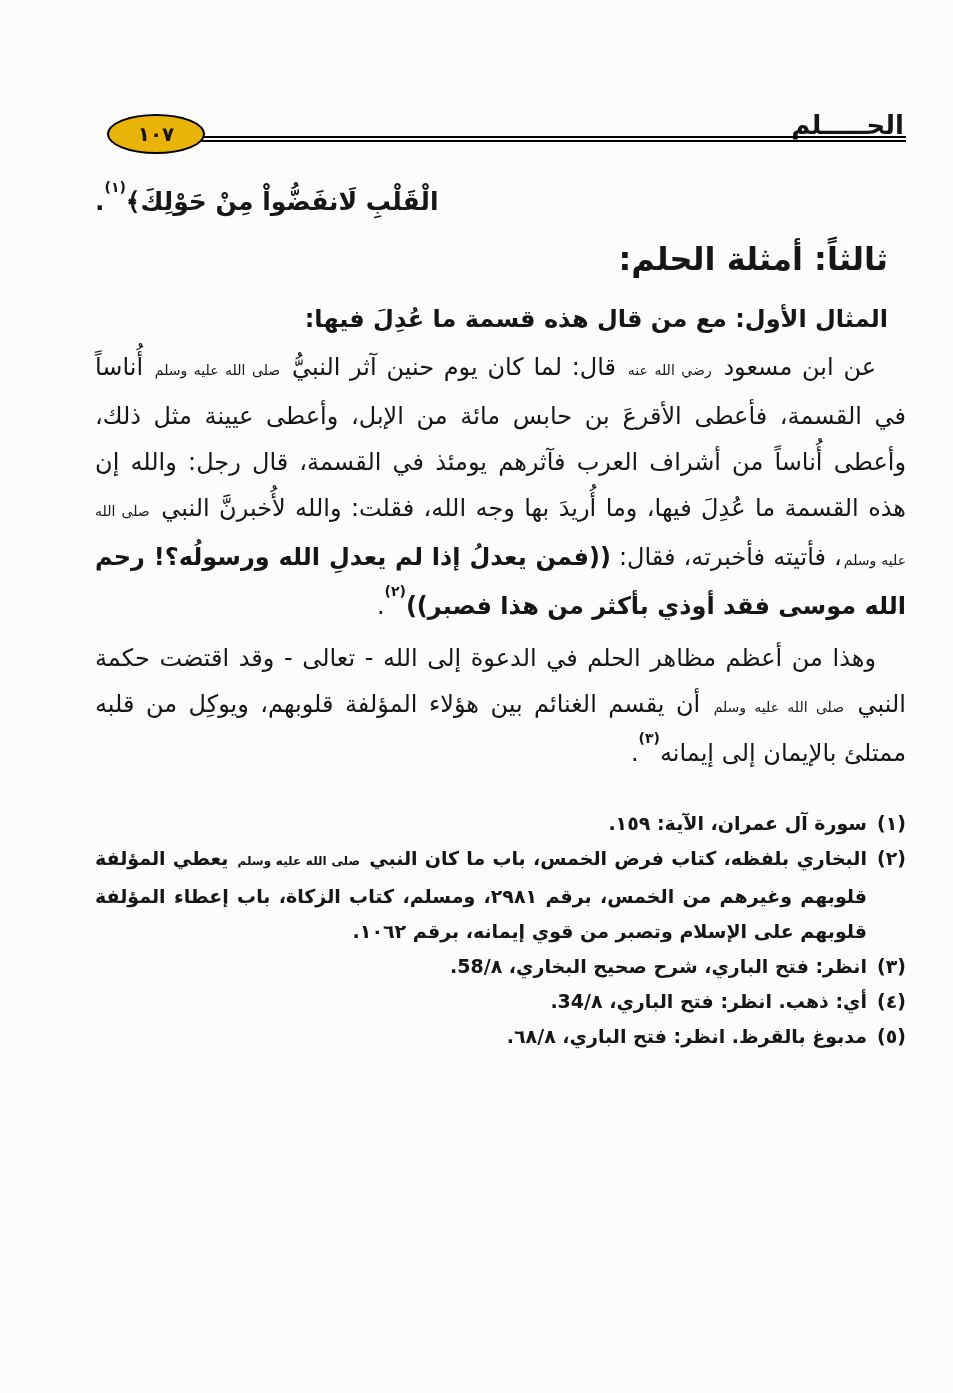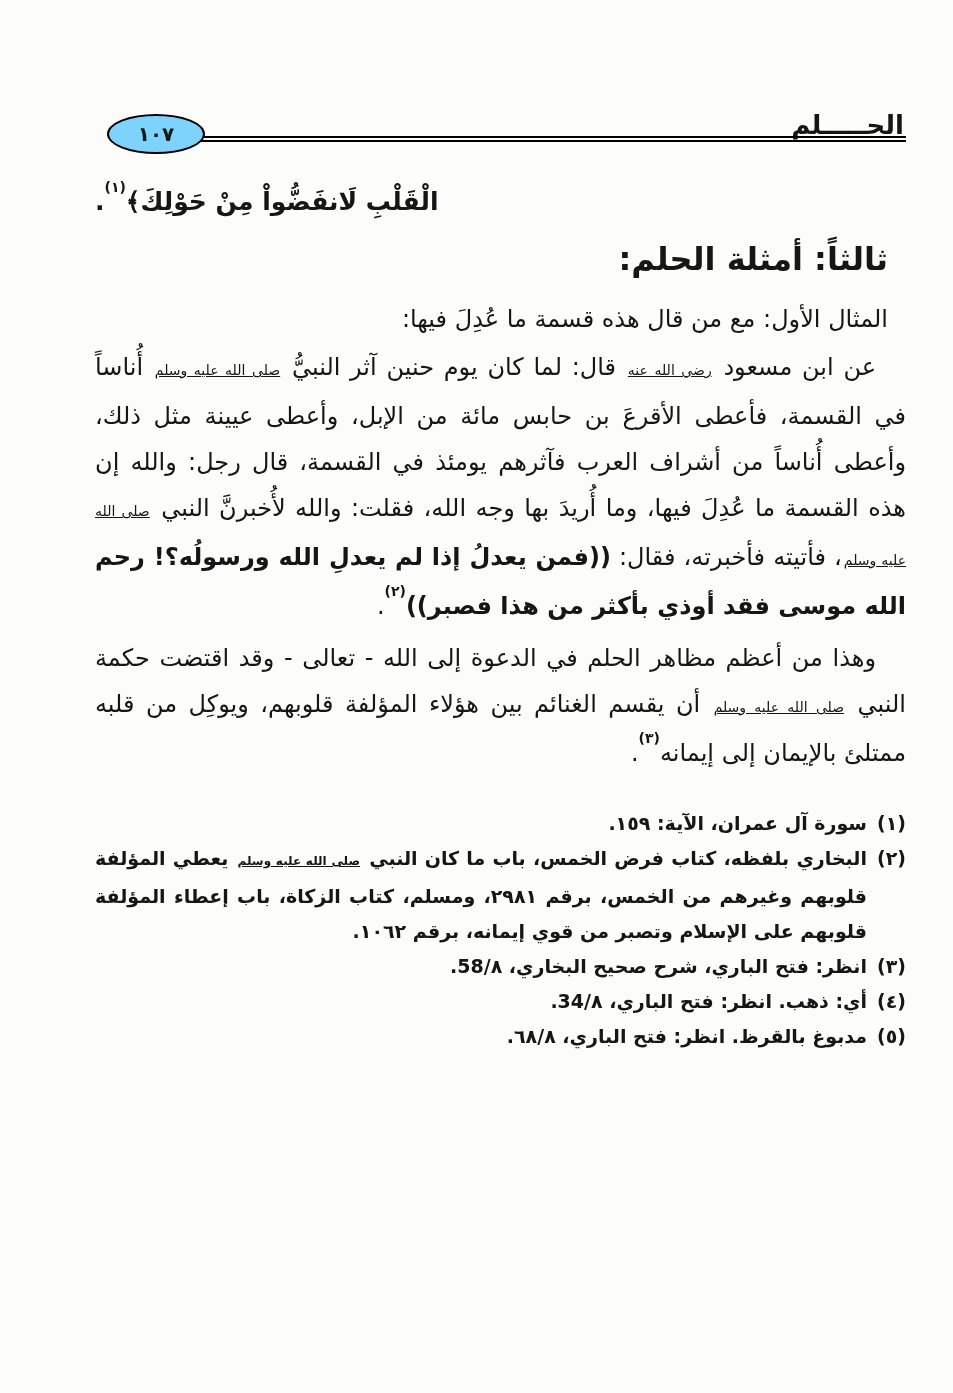--- a/index.html
+++ b/index.html
@@ -36,44 +36,44 @@
   .header-title {
     position: absolute; right: 2px; top: -2px;
     font-size: 26px; font-weight: 700; letter-spacing: .5px;
   }
   .page-number-oval {
     position: absolute; left: 12px; top: 2px;
     width: 98px; height: 40px;
     border: 2.5px solid #000; border-radius: 50%;
     display: flex; align-items: center; justify-content: center;
     font-size: 20px; font-weight: 700;
-    background: #7dd3fc;
+    background: #eab308;
   }
 
   
   .quran-line {
     font-size: 25px; font-weight: 700; line-height: 48px;
     margin: 0 0 4px; text-align: left;
   }
   .section-heading {
     font-size: 32px; font-weight: 700; line-height: 46px;
     margin: 10px 0 12px; text-indent: 18px;
   }
   .example-heading {
-    font-size: 24px; font-weight: 400; line-height: 46px;
+    font-size: 24px; font-weight: 700; line-height: 46px;
     margin: 14px 0 2px; text-indent: 18px;
   }
   .par {
     font-size: 24px; font-weight: 400; line-height: 46px;
     margin: 0 0 6px;
     text-align: justify;
     text-indent: 30px;
   }
   .quote { font-weight: 700; }
-  .hon { font-size: 14px; margin: 0 2px; text-decoration: underline; }
+  .hon { font-size: 14px; margin: 0 2px; }
   .fnref {
     font-size: 14px; font-weight: 700;
     position: relative; top: -9px; line-height: 0;
   }
 
   
   .footnotes {
     margin-top: 30px;
     font-size: 19px; font-weight: 700; line-height: 35px;
   }

